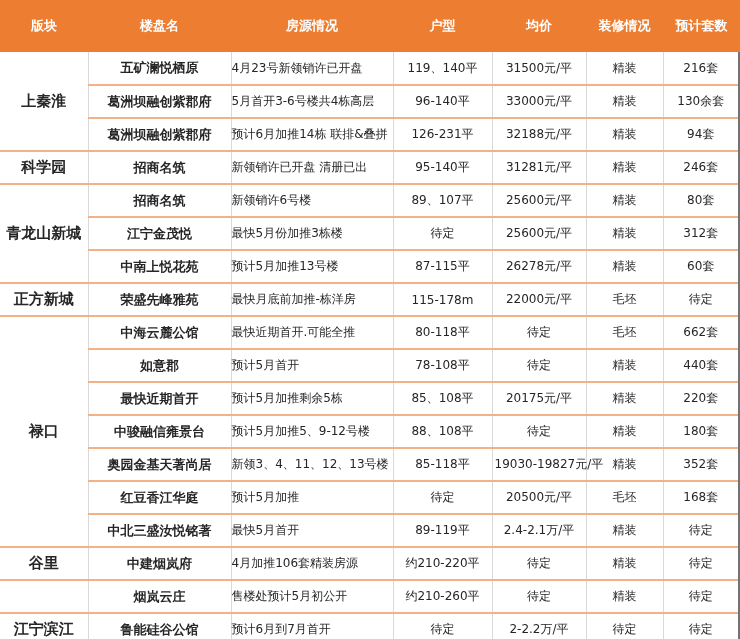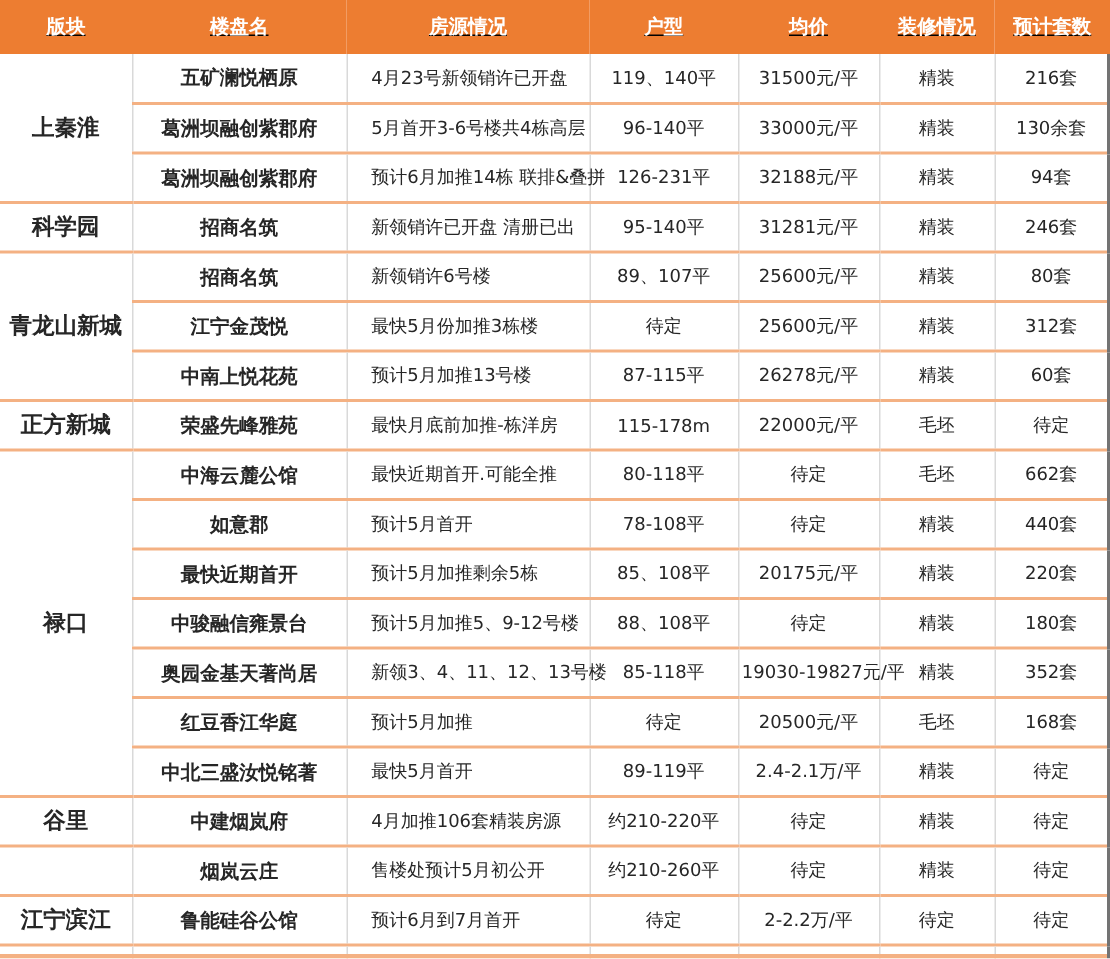--- a/index.html
+++ b/index.html
@@ -1,26 +1,26 @@
 <!DOCTYPE html>
 <html><head>
 <meta charset="utf-8">
 <style>
   html,body{margin:0;padding:0;background:#ffffff;}
   body{font-family:"DejaVu Sans","Liberation Sans",sans-serif;width:740px;}
   table{border-collapse:collapse;table-layout:fixed;width:740px;border-bottom:3px solid #F4B183;}
-  thead tr{height:36px;text-decoration:underline;}
+  thead tr{height:52px;}
   th{background:#ED7D31;color:#ffffff;font-size:13px;font-weight:bold;text-align:center;padding:0;border:none;}
   tbody tr{height:33px;}
   td{border-bottom:2px solid #F4B183;border-right:1px solid #D9D9D9;color:#262626;
      font-size:12px;text-align:center;padding:0 2px;overflow:visible;background:#ffffff;}
   td:last-child{border-right:4px solid #737373;}
   td.block{font-weight:bold;font-size:15px;}
   td.name{font-weight:bold;font-size:13px;margin-left:36px;}
-  td.info{text-align:left;padding-left:16px;white-space:nowrap;}
+  td.info{text-align:left;padding-left:0;white-space:nowrap;}
   td.price{white-space:nowrap;}
   tr.stub{height:7px;}
   tr.stub td{border-bottom:none;}
 </style>
 </head>
 <body>
 
 <table>
   <colgroup>
     <col style="width:88px">

